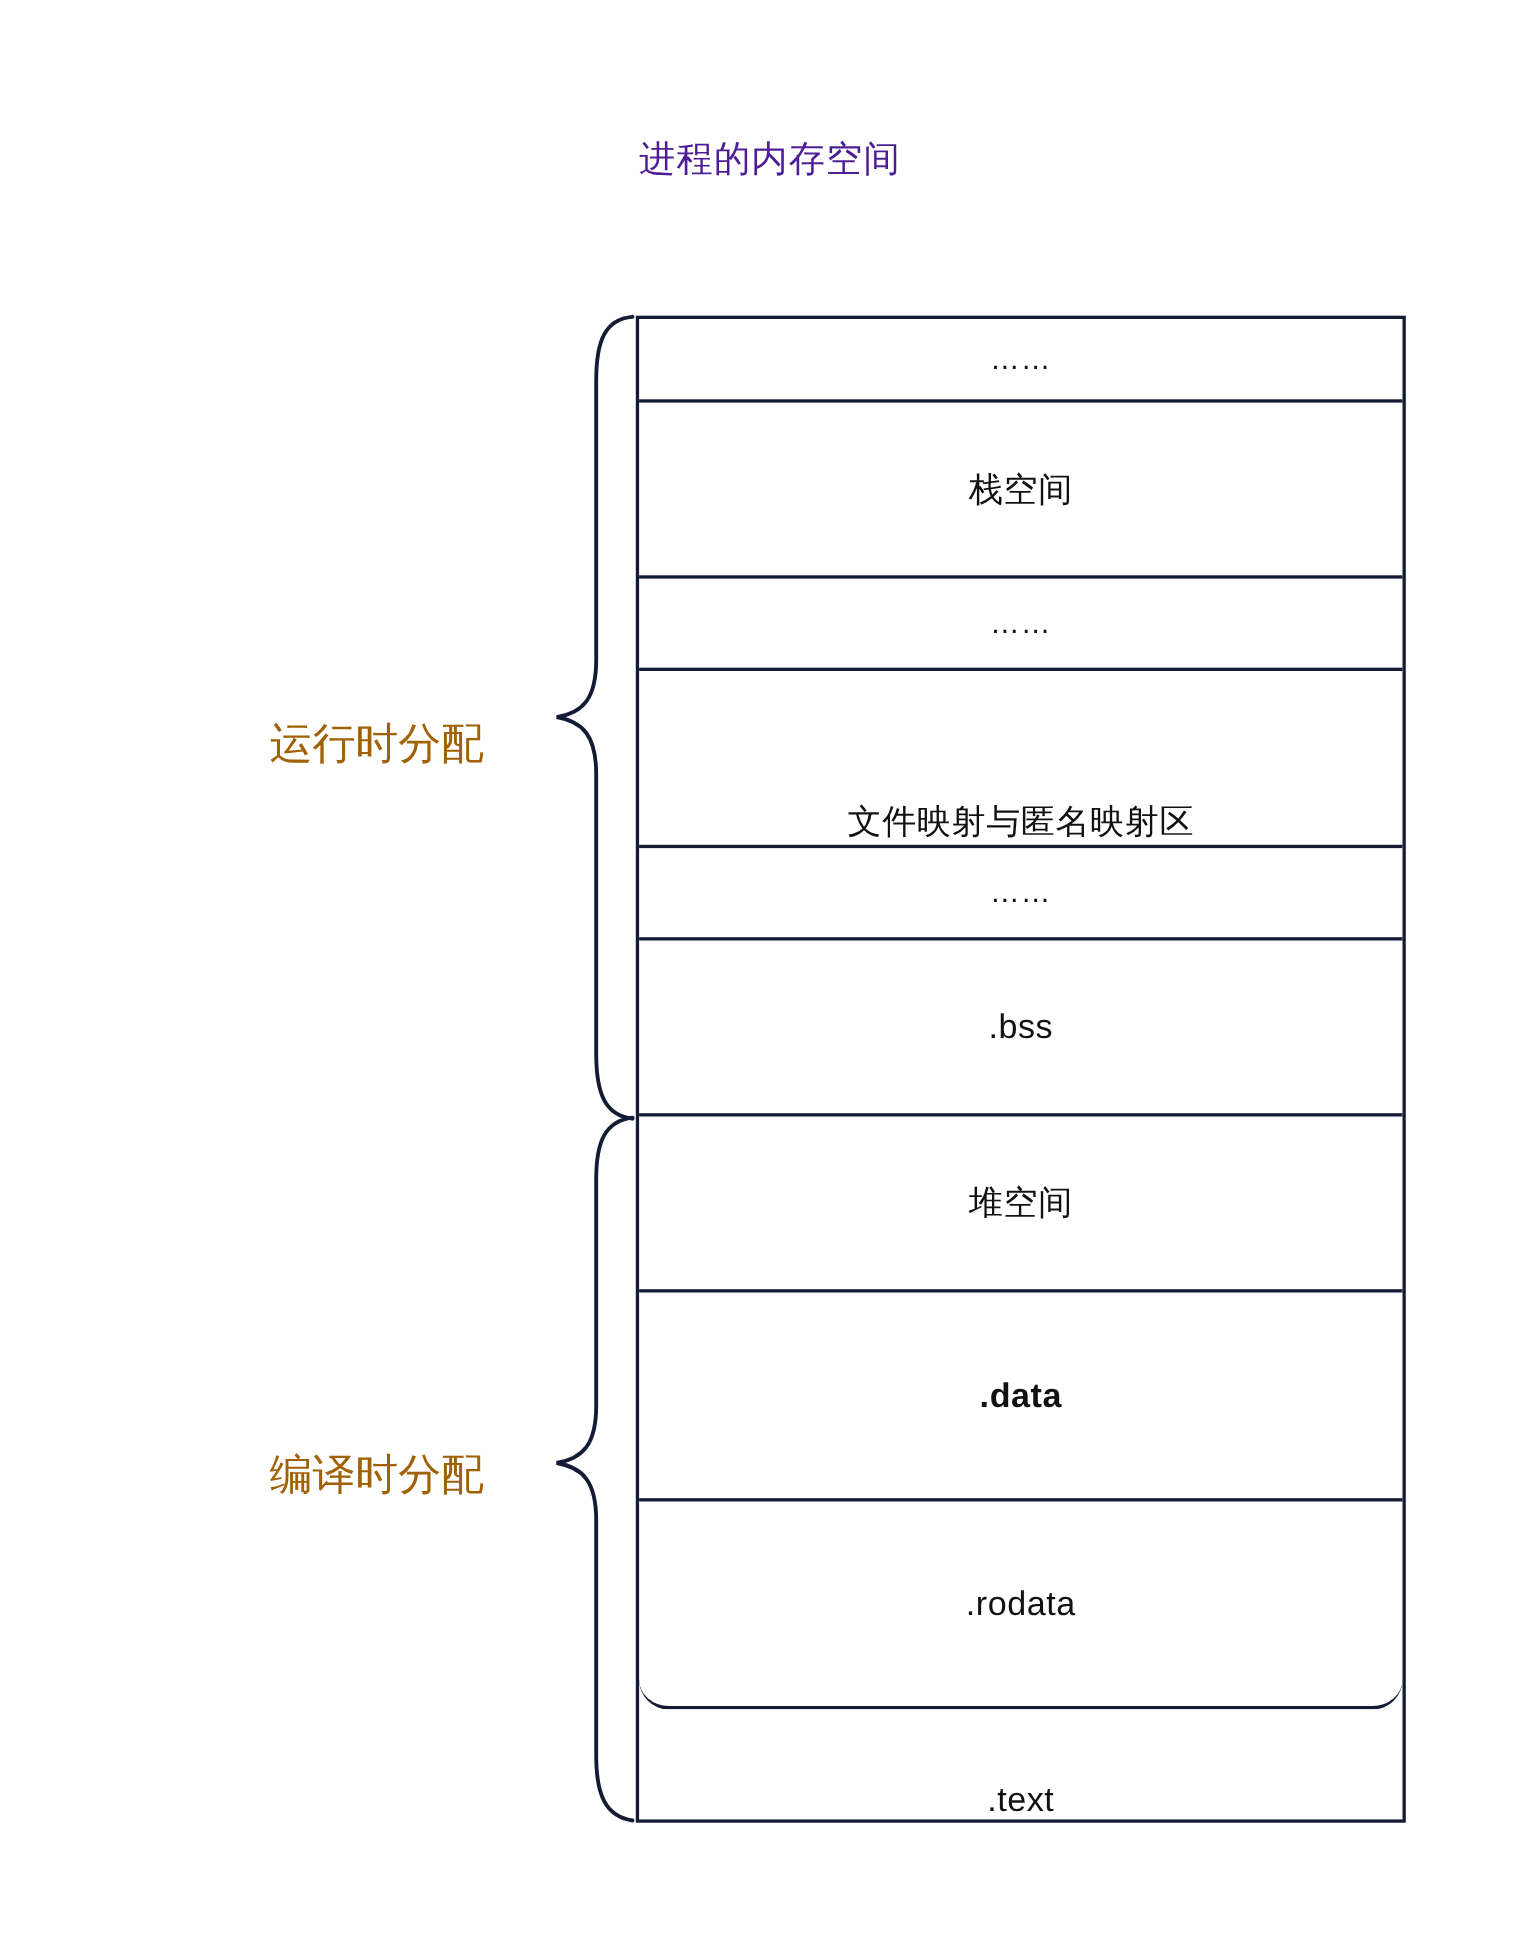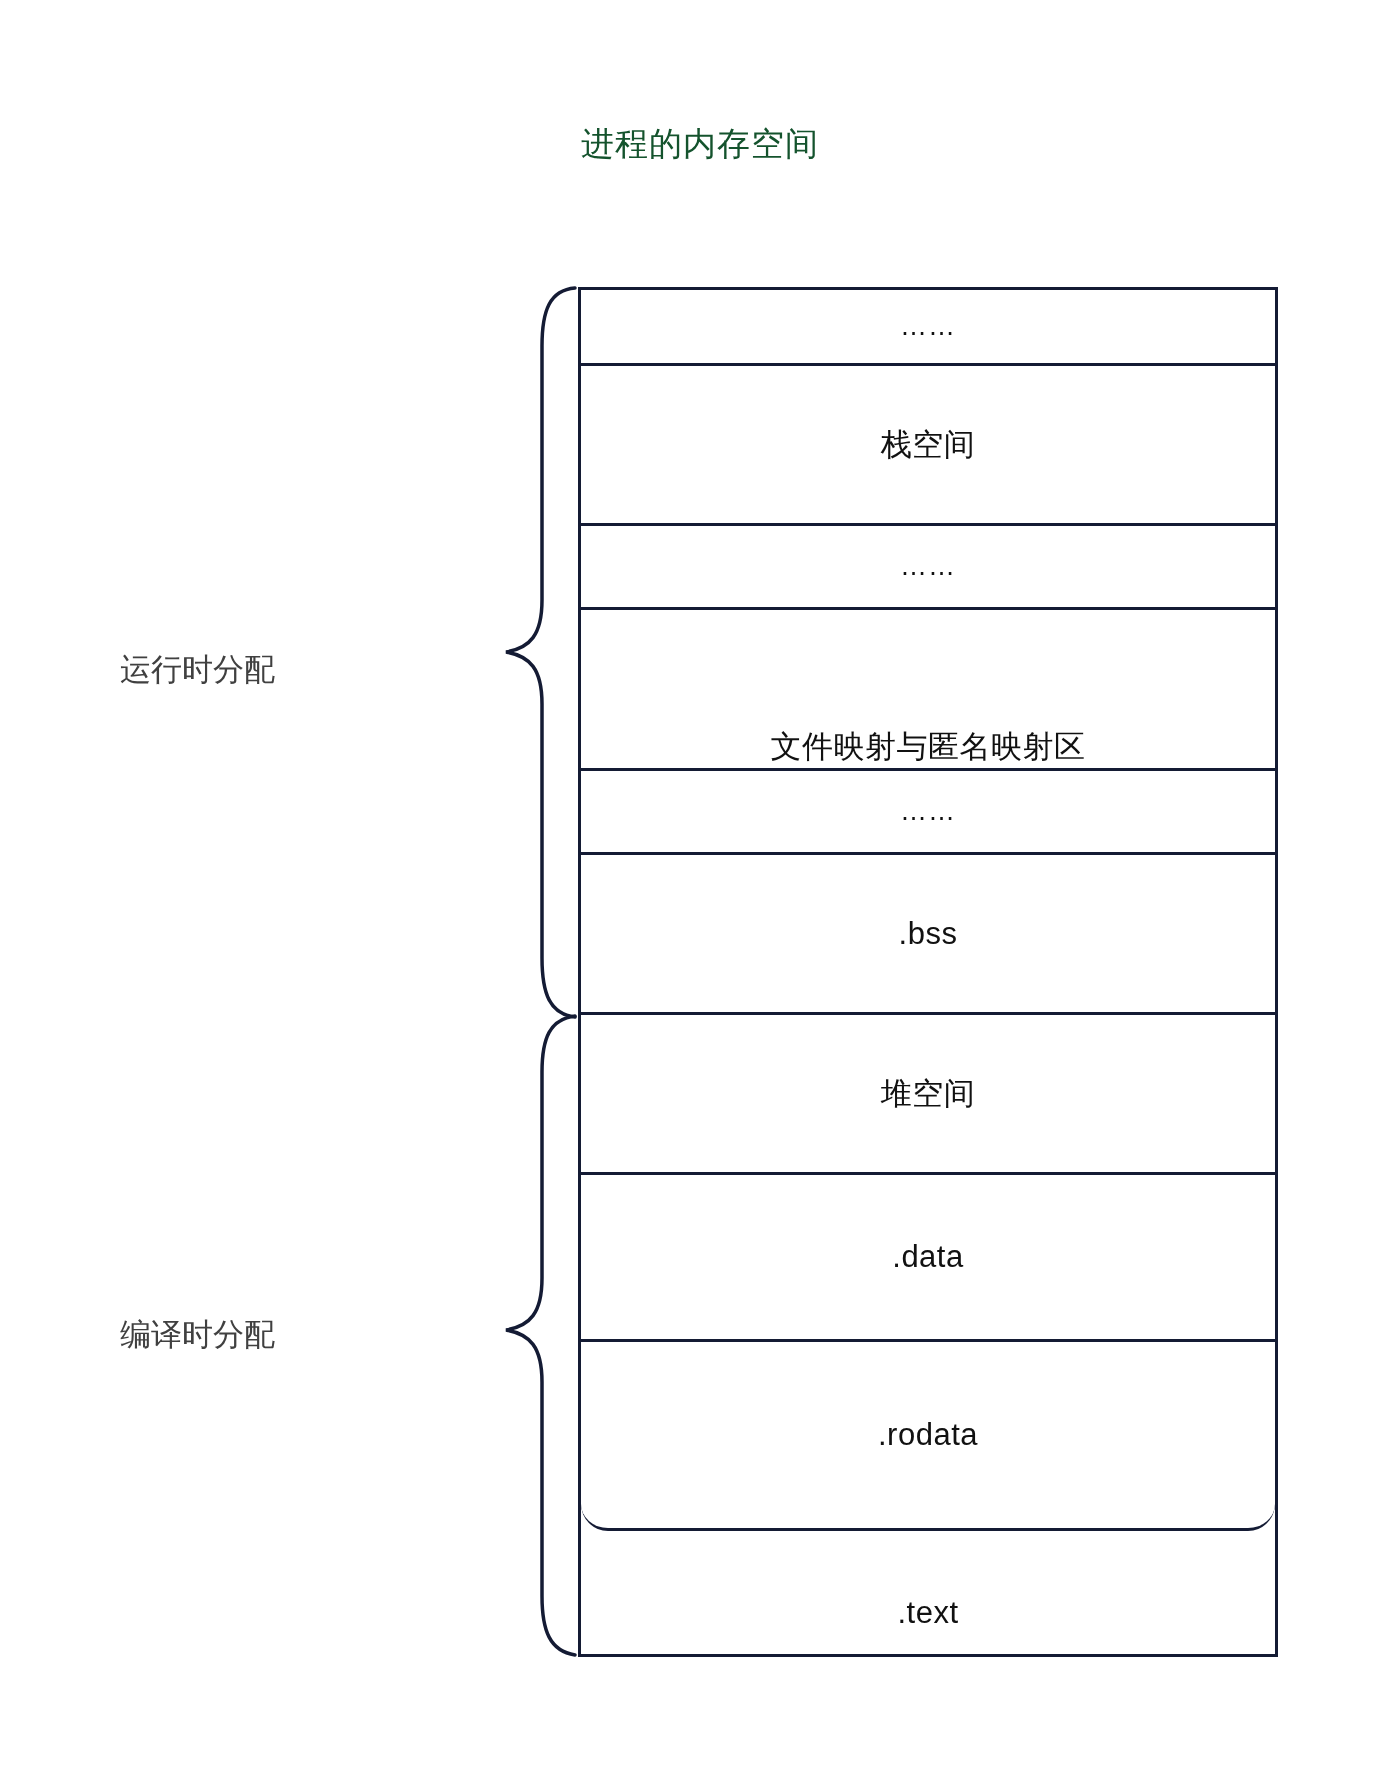--- a/index.html
+++ b/index.html
@@ -19,21 +19,21 @@
     background: #ffffff;
   }
   #diagram-title {
     position: absolute;
     left: 0;
     top: 122px;
     width: 1400px;
     text-align: center;
     font-size: 33px;
     letter-spacing: 1px;
-    color: #14532d;
+    color: #4c1d95;
     white-space: nowrap;
   }
   #memory-column {
     position: absolute;
     left: 578px;
     top: 287px;
     width: 700px;
     height: 1370px;
     border: 3px solid #141B34;
     box-sizing: border-box;
@@ -55,22 +55,23 @@
     color: #111111;
     letter-spacing: 0.5px;
     white-space: nowrap;
   }
   .segment-label.ellipsis {
     font-size: 27px;
     letter-spacing: 1px;
   }
   .group-label {
     position: absolute;
-    font-size: 31px;
-    color: #404040;
+    text-align: right;
+    font-size: 39px;
+    color: #a16207;
     white-space: nowrap;
   }
   #group-label-runtime {
     left: 120px;
     top: 649px;
     width: 320px;
   }
   #group-label-compiletime {
     left: 120px;
     top: 1314px;
@@ -141,21 +142,21 @@
     </div>
     <div class="memory-segment" style="height:84px;">
       <span class="segment-label ellipsis">……</span>
     </div>
     <div class="memory-segment" style="height:160px;">
       <span class="segment-label">.bss</span>
     </div>
     <div class="memory-segment" style="height:160px;">
       <span class="segment-label">堆空间</span>
     </div>
-    <div class="memory-segment" style="height:167px;">
+    <div class="memory-segment" style="height:190px;font-weight:bold;">
       <span class="segment-label">.data</span>
     </div>
     <div class="memory-segment" style="height:189px;border-radius:27px;">
       <span class="segment-label">.rodata</span>
     </div>
     <div class="memory-segment" style="height:164px;text-align:right;">
       <span class="segment-label">.text</span>
     </div>
   </div>
 

